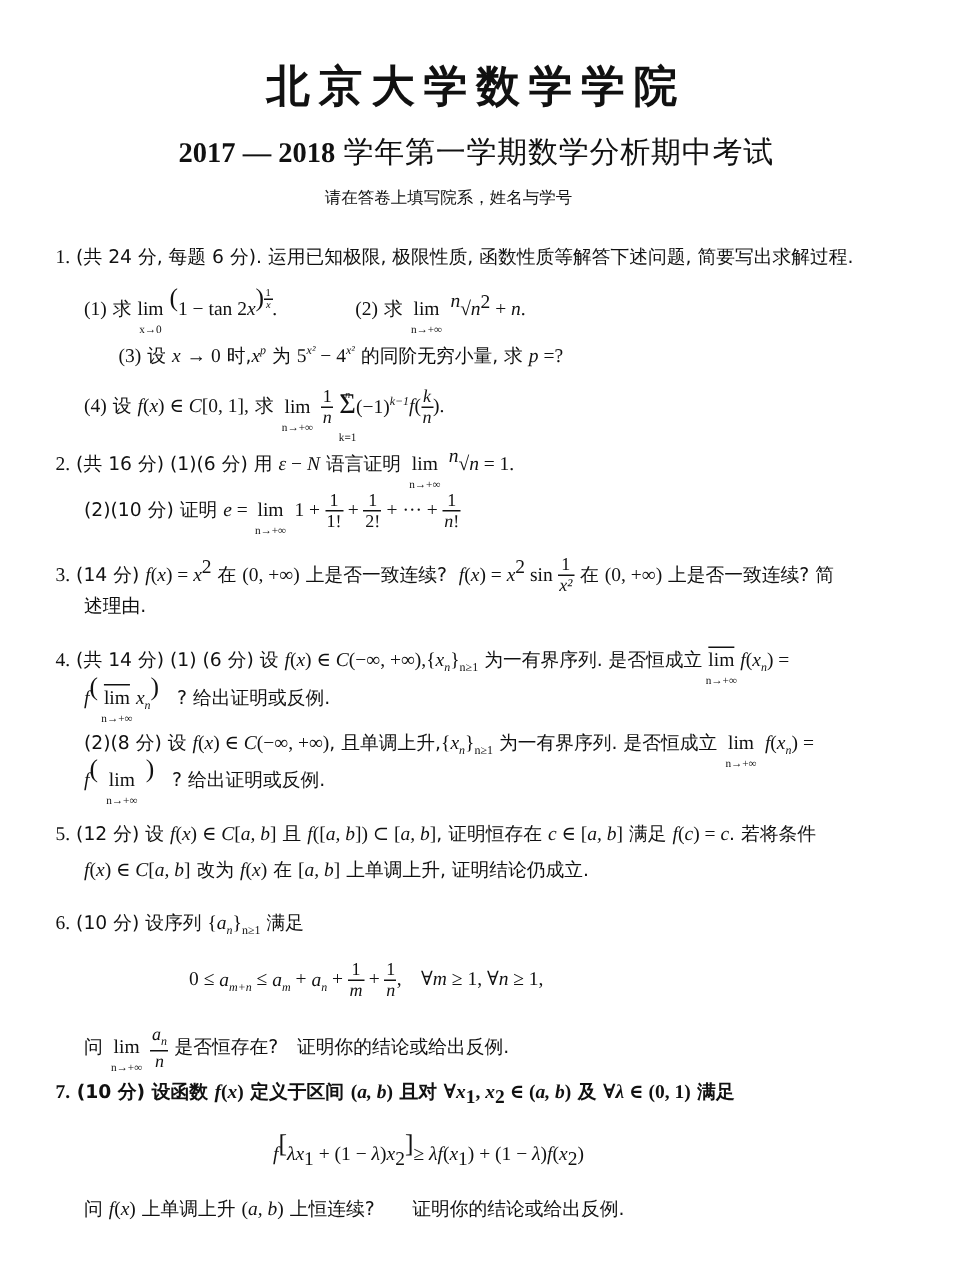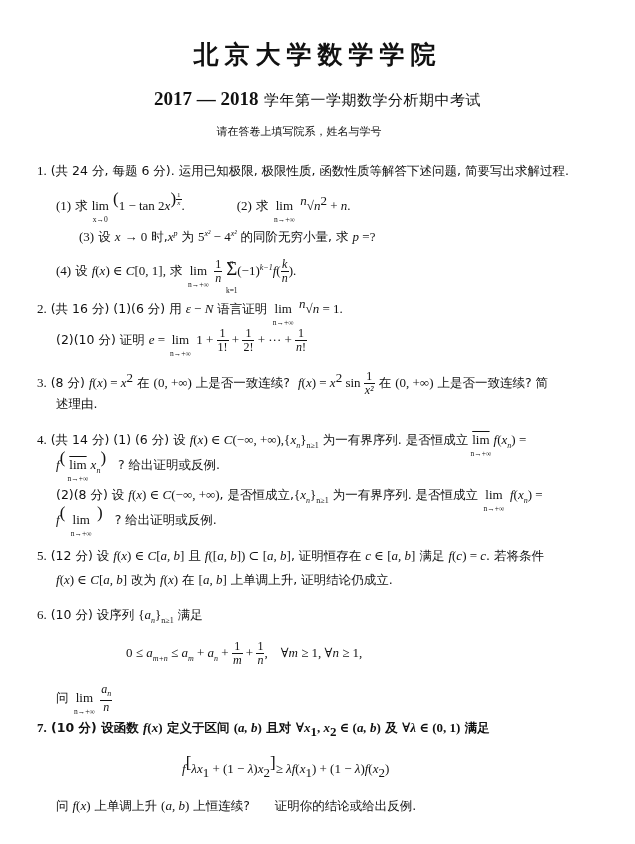--- a/index.html
+++ b/index.html
@@ -5,29 +5,29 @@
   html, body { margin: 0; padding: 0; background: #ffffff; }
   body {
     width: 635px; height: 844px; position: relative; overflow: hidden;
     font-family: "DejaVu Serif", "Liberation Serif", serif;
     color: #111111;
   }
   .abs { position: absolute; white-space: nowrap; }
   .it { font-style: italic; font-family: "Liberation Serif", "DejaVu Serif", serif; }
   .school {
     left: 0; width: 635px; text-align: center; top: 38px;
-    font-size: 25px; font-weight: bold; letter-spacing: 6px;
+    font-size: 29px; font-weight: bold; letter-spacing: 6px;
     font-family: "DejaVu Serif", serif;
   }
   .examtitle {
     left: 0; width: 635px; text-align: center; top: 88px;
     font-size: 17px;
   }
   .examtitle .yr { font-family: "Liberation Serif", serif; font-weight: bold; font-size: 19px; }
-  .examtitle .rest { font-family: Liberation Serif, serif; font-size: 15px; letter-spacing: 0.5px; }
+  .examtitle .rest { font-family: Liberation Serif, serif; font-size: 20px; letter-spacing: 0.5px; }
   .notice { left: 0; width: 598px; text-align: center; top: 124px; font-size: 11px; font-family: Liberation Serif, serif; }
   .line { font-size: 12.5px; font-family: "DejaVu Sans", sans-serif; line-height: 16px; }
   .m { font-family: "Liberation Serif", "DejaVu Serif", serif; font-size: 13px; }
   .mi { font-family: "Liberation Serif", "DejaVu Serif", serif; font-style: italic; font-size: 13px; }
   .lim { display: inline-block; position: relative; text-align: left; vertical-align: baseline; }
   .lim .sub { position: absolute; left: 50%; transform: translateX(-50%); top: 14px; font-size: 7.5px; white-space: nowrap; font-family: "Liberation Serif", serif; }
   .frac { display: inline-block; vertical-align: middle; text-align: center; font-family: "Liberation Serif", serif; font-size: 12px; line-height: 13px; }
   .frac .num { display: block; padding: 0 1px; }
   .frac .den { display: block; border-top: 1px solid #111; padding: 0 1px; }
   sup { font-size: 8px; }
@@ -84,21 +84,21 @@
 </div>
 <div class="abs line" style="left:56px; top:327px;">
   <span>(2)(10 分) 证明</span>
   <span class="mi">e</span><span class="m"> = </span>
   <span class="lim m">&nbsp;lim&nbsp;<span class="sub">n→+∞</span></span>
   <span class="m">1 + </span><span class="frac"><span class="num">1</span><span class="den">1!</span></span><span class="m"> + </span><span class="frac"><span class="num">1</span><span class="den">2!</span></span><span class="m"> + ··· + </span><span class="frac"><span class="num">1</span><span class="den"><i>n</i>!</span></span>
 </div>
 
 <div class="abs line" style="left:37px; top:370px;">
   <span class="m">3.</span>
-  <span>(8 分)</span>
+  <span>(14 分)</span>
   <span class="mi">f</span><span class="m">(</span><span class="mi">x</span><span class="m">) = </span><span class="mi">x</span><sup class="m">2</sup>
   <span>在</span>
   <span class="m">(0, +∞)</span>
   <span>上是否一致连续?</span>&nbsp;
   <span class="mi">f</span><span class="m">(</span><span class="mi">x</span><span class="m">) = </span><span class="mi">x</span><sup class="m">2</sup><span class="m"> sin </span><span class="frac"><span class="num">1</span><span class="den it">x²</span></span>
   <span>在</span>
   <span class="m">(0, +∞)</span>
   <span>上是否一致连续?</span>
   <span>简</span>
 </div>
@@ -113,21 +113,21 @@
   <span class="mi">f</span><span class="m">(</span><span class="mi">x<sub>n</sub></span><span class="m">) =</span>
 </div>
 <div class="abs line" style="left:56px; top:456px;">
   <span class="mi">f</span><span class="m big" style="position:relative;top:-6px;">(</span>
   <span class="lim m"><span style="text-decoration:overline;">lim</span><span class="sub">n→+∞</span></span>
   <span class="mi">x<sub>n</sub></span><span class="m big" style="position:relative;top:-6px;">)</span>
   &nbsp;&nbsp;<span>? 给出证明或反例.</span>
 </div>
 <div class="abs line" style="left:56px; top:487px;">
   <span>(2)(8 分) 设</span>
-  <span class="mi">f</span><span class="m">(</span><span class="mi">x</span><span class="m">) ∈ </span><span class="mi">C</span><span class="m">(−∞, +∞)</span><span>, 是否恒成立,</span><span class="m">{</span><span class="mi">x<sub>n</sub></span><span class="m">}<sub>n≥1</sub></span>
+  <span class="mi">f</span><span class="m">(</span><span class="mi">x</span><span class="m">) ∈ </span><span class="mi">C</span><span class="m">(−∞, +∞)</span><span>, 且单调上升,</span><span class="m">{</span><span class="mi">x<sub>n</sub></span><span class="m">}<sub>n≥1</sub></span>
   <span>为一有界序列. 是否恒成立</span>
   <span class="lim m">&nbsp;lim&nbsp;<span class="sub">n→+∞</span></span>
   <span class="mi">f</span><span class="m">(</span><span class="mi">x<sub>n</sub></span><span class="m">) =</span>
 </div>
 <div class="abs line" style="left:56px; top:511px;">
   <span class="mi">f</span><span class="m big" style="position:relative;top:-6px;">(</span>
   <span class="lim m">&nbsp;lim&nbsp;<span class="sub">n→+∞</span></span>
   <span class="m big" style="position:relative;top:-6px;">)</span>
   &nbsp;&nbsp;<span>? 给出证明或反例.</span>
 </div>
@@ -157,20 +157,21 @@
   <span class="m">{</span><span class="mi">a<sub>n</sub></span><span class="m">}<sub>n≥1</sub></span>
   <span>满足</span>
 </div>
 <div class="abs line" style="left:126px; top:640px;">
   <span class="m">0 ≤ </span><span class="mi">a<sub>m+n</sub></span><span class="m"> ≤ </span><span class="mi">a<sub>m</sub></span><span class="m"> + </span><span class="mi">a<sub>n</sub></span><span class="m"> + </span><span class="frac"><span class="num">1</span><span class="den it">m</span></span><span class="m"> + </span><span class="frac"><span class="num">1</span><span class="den it">n</span></span><span class="m">,&nbsp;&nbsp;&nbsp; ∀</span><span class="mi">m</span><span class="m"> ≥ 1, ∀</span><span class="mi">n</span><span class="m"> ≥ 1,</span>
 </div>
 <div class="abs line" style="left:56px; top:683px;">
   <span>问</span>
   <span class="lim m">&nbsp;lim&nbsp;<span class="sub">n→+∞</span></span>
   <span class="frac"><span class="num it">a<sub>n</sub></span><span class="den it">n</span></span>
+  <span>是否恒存在?　证明你的结论或给出反例.</span>
 </div>
 
 <div class="abs line" style="left:37px; top:720px;font-weight:bold;">
   <span class="m">7.</span>
   <span>(10 分) 设函数</span>
   <span class="mi">f</span><span class="m">(</span><span class="mi">x</span><span class="m">)</span>
   <span>定义于区间</span>
   <span class="m">(</span><span class="mi">a, b</span><span class="m">)</span>
   <span>且对</span>
   <span class="m">∀</span><span class="mi">x</span><sub class="m">1</sub><span class="m">, </span><span class="mi">x</span><sub class="m">2</sub><span class="m"> ∈ (</span><span class="mi">a, b</span><span class="m">)</span>

